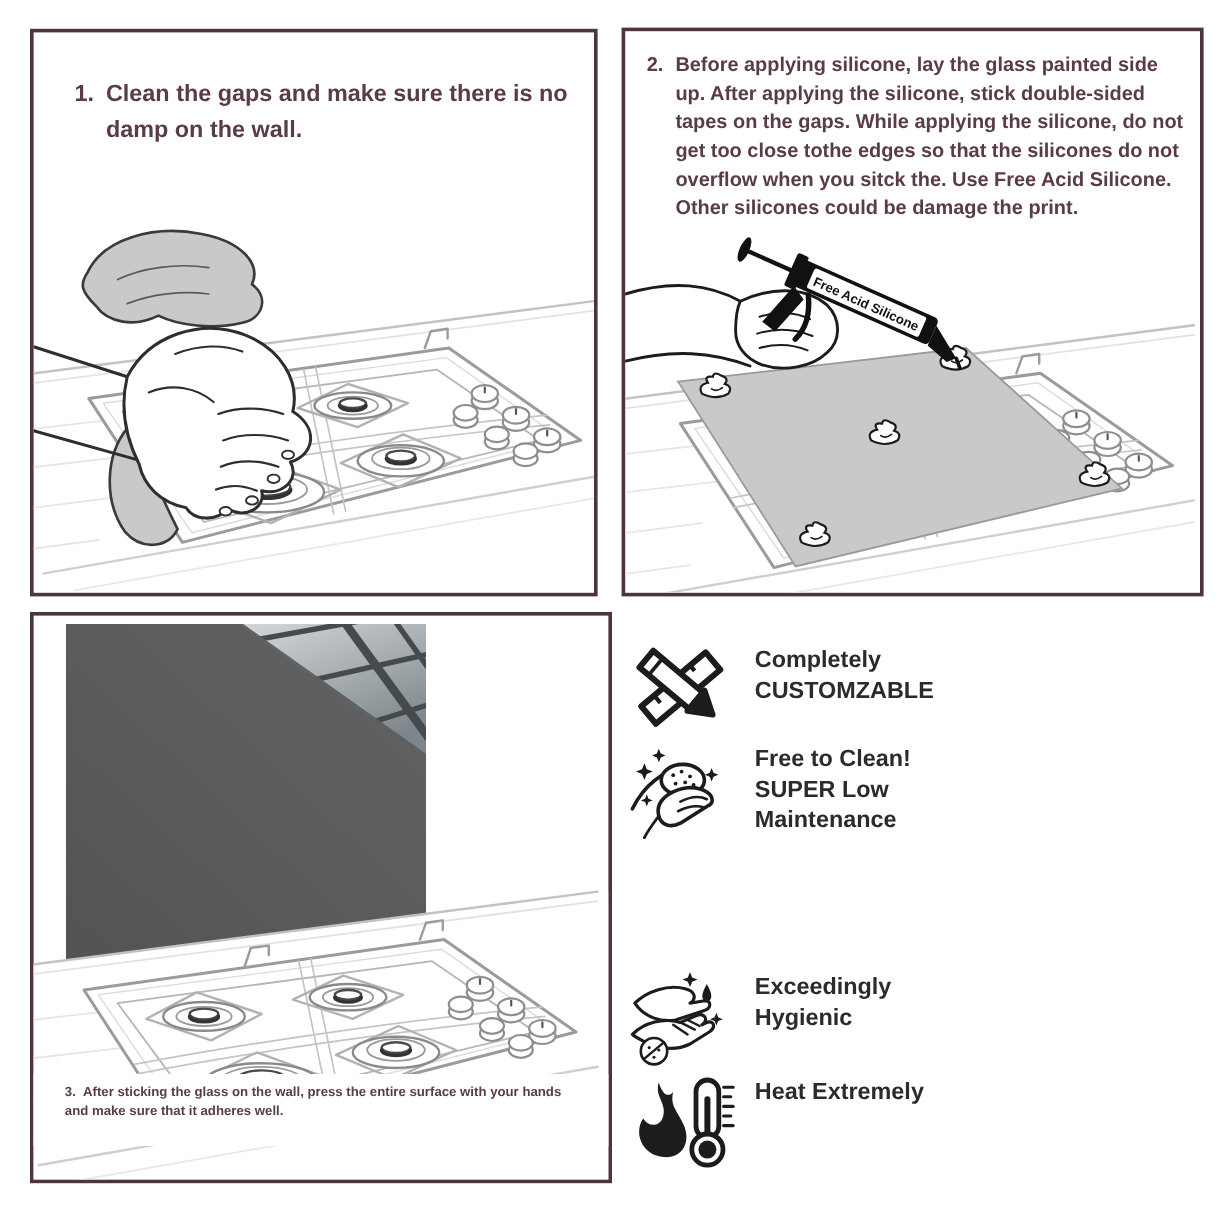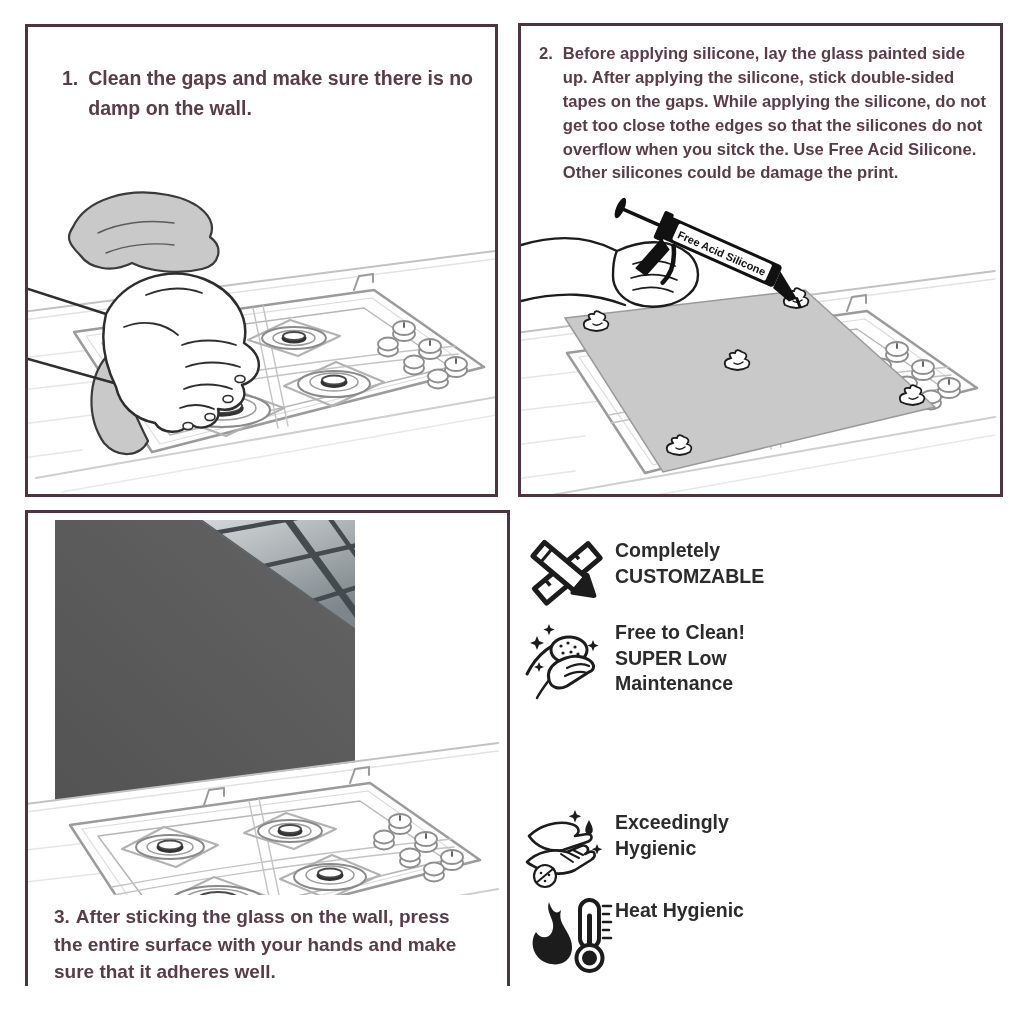--- a/index.html
+++ b/index.html
@@ -8,26 +8,26 @@
   .panel{position:absolute;border:3px solid #4e3440;background:#fff;box-sizing:border-box;}
   #panel1{left:25px;top:24px;width:473px;height:473px;}
   #panel2{left:518px;top:23px;width:485px;height:474px;}
   #panel3{left:25px;top:510px;width:485px;height:476px;}
   .illus{position:absolute;left:0;top:0;width:100%;height:100%;}
   .step{position:absolute;display:flex;color:#5a3b48;font-weight:bold;}
   .step .num{flex:0 0 auto;margin-right:10px;}
   #step1-text{left:34px;top:36px;width:412px;font-size:19.5px;line-height:1.55;}
   #step2-text{left:18px;top:16px;width:452px;font-size:16.6px;line-height:1.44;}
   #step3-text{left:0px;top:382px;width:479px;padding:8px 30px 20px 26px;background:#fff;
-              font-size:19px;line-height:1.45;box-sizing:border-box;display:block;}
+              font-size:11px;line-height:1.45;box-sizing:border-box;display:block;}
   #step3-text .inline-num{margin-right:6px;}
   .features{position:absolute;left:521px;top:512px;width:482px;height:500px;}
   .feature-row{position:absolute;left:0;display:flex;align-items:flex-start;}
   .feature-icon{flex:0 0 92px;display:flex;justify-content:center;}
-  .feature-label{margin-left:2px;padding-top:4px;font-size:19.5px;font-weight:bold;
+  .feature-label{margin-left:16px;padding-top:4px;font-size:19.5px;font-weight:bold;
                  color:#2b2b2b;line-height:1.32;white-space:pre-line;}
   #frow1{top:22px;} #frow2{top:104px;} #frow3{top:206px;} #frow4{top:294px;justify-content:center;} #frow5{top:382px;}
   .hiddefs{position:absolute;width:0;height:0;overflow:hidden;}
 </style>
 </head>
 <body>
 
 <svg class="hiddefs" aria-hidden="true">
 <defs>
 <g id="stove-art" fill="none" stroke-linecap="round" stroke-linejoin="round">
@@ -280,17 +280,17 @@
           <path d="M28,8 C24,20 36,26 31,38 C28,45 19,45 15,38 C8,48 12,64 26,69 C44,75 56,61 49,44 C44,32 37,28 40,16 C36,21 31,18 28,8 Z" fill="#1c1c1c"></path>
           <g>
             <rect x="59" y="6" width="19" height="48" rx="9.5" fill="#ffffff" stroke="#1c1c1c" stroke-width="4"></rect>
             <line x1="68.5" y1="22" x2="68.5" y2="56" stroke="#1c1c1c" stroke-width="5" stroke-linecap="round"></line>
             <circle cx="68.5" cy="64" r="13" fill="#ffffff" stroke="#1c1c1c" stroke-width="4"></circle>
             <circle cx="68.5" cy="64" r="7.5" fill="#1c1c1c"></circle>
             <path d="M82,12 h8 M82,20 h6 M82,28 h8 M82,36 h6 M82,44 h8" stroke="#1c1c1c" stroke-width="2.6" stroke-linecap="round"></path>
           </g>
         </svg>
       </div>
-      <div class="feature-label">Heat Hygienic</div>
+      <div class="feature-label">Heat Extremely</div>
     </div>
 
   </aside>
 </div>
 
 </body></html>

